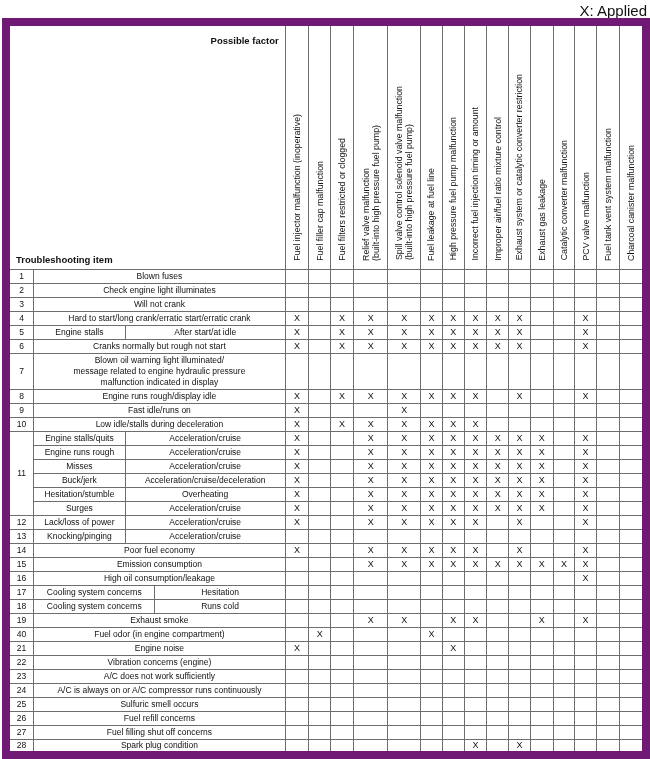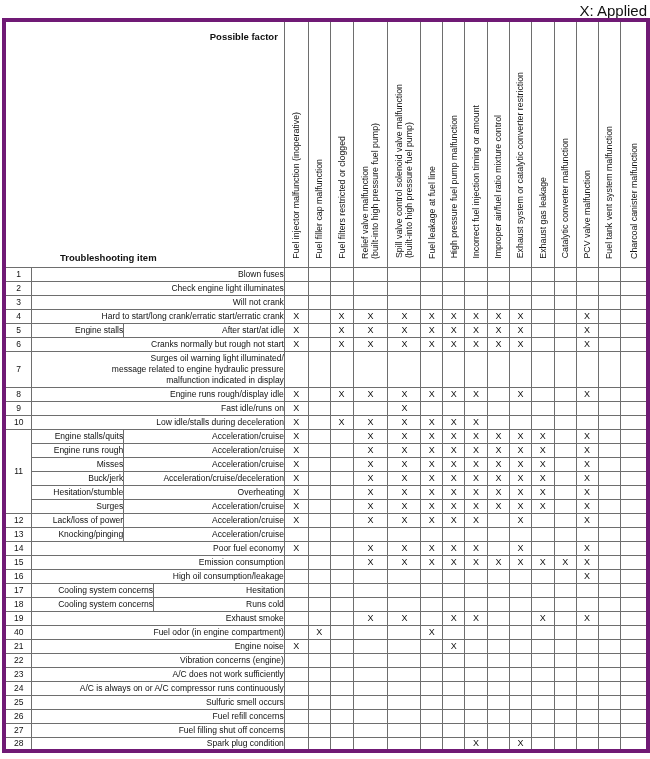--- a/index.html
+++ b/index.html
@@ -11,56 +11,56 @@
     color: #111; background: #fff;
     overflow: hidden;
   }
   .legend {
     position: absolute; top: 2px; right: 3px;
     font-size: 15px; color:#111;
   }
   table.trouble {
     position: absolute; top: 18px; left: 2px;
     border-collapse: collapse; table-layout: fixed;
-    border: 4px solid #701a75;
+    border: 8px solid #701a75;
   }
   table.trouble td, table.trouble th {
     border: 1px solid #6e6e6e;
     padding: 0; margin: 0;
     font-weight: normal;
     overflow: hidden;
   }
   
   th.corner { position: relative; height: 247px; }
   .possible-factor {
     position: absolute; top: 9px; right: 6px;
     font-size: 9.5px; font-weight: bold; white-space: nowrap;
   }
   .trouble-item-label {
     position: absolute; bottom: 4px; left: 6px;
-    font-size: 9.5px; font-weight: bold; white-space: nowrap; margin-left: 48px;
+    font-size: 9.5px; font-weight: bold; white-space: nowrap;
   }
   th.factor { vertical-align: bottom; text-align: center; }
   .vtext {
     display: inline-block;
     writing-mode: vertical-rl;
     transform: rotate(180deg);
     white-space: pre;
     font-size: 8.8px;
     line-height: 1.15;
     padding: 4px 0 5px 0;
     text-align: left;
     max-height: 240px;
   }
   
   tr.item-row { height: 14px; }
   tr.item-row.tall { height: 36px; }
   td.num { text-align: center; font-size: 8.5px; }
   td.label {
-    font-size: 8.5px; text-align: right;
+    font-size: 8.5px; text-align: center;
     padding: 1px 2px 1px 6px;
     white-space: pre-line; line-height: 11px;
   }
   td.mark { text-align: center; font-size: 9px; font-weight: normal; }
 </style>
 </head>
 <body>
 
 <div class="page">
   <div class="legend">X: Applied</div>
@@ -224,21 +224,21 @@
           <td class="mark">X</td>
           <td class="mark">X</td>
           <td class="mark"></td>
           <td class="mark"></td>
           <td class="mark">X</td>
           <td class="mark"></td>
           <td class="mark"></td>
         </tr>
         <tr class="item-row tall">
           <td class="num">7</td>
-          <td class="label" colspan="3">Surges oil warning light illuminated/
+          <td class="label" colspan="3">Blown oil warning light illuminated/
 message related to engine hydraulic pressure
 malfunction indicated in display</td>
           <td class="mark"></td>
           <td class="mark"></td>
           <td class="mark"></td>
           <td class="mark"></td>
           <td class="mark"></td>
           <td class="mark"></td>
           <td class="mark"></td>
           <td class="mark"></td>

